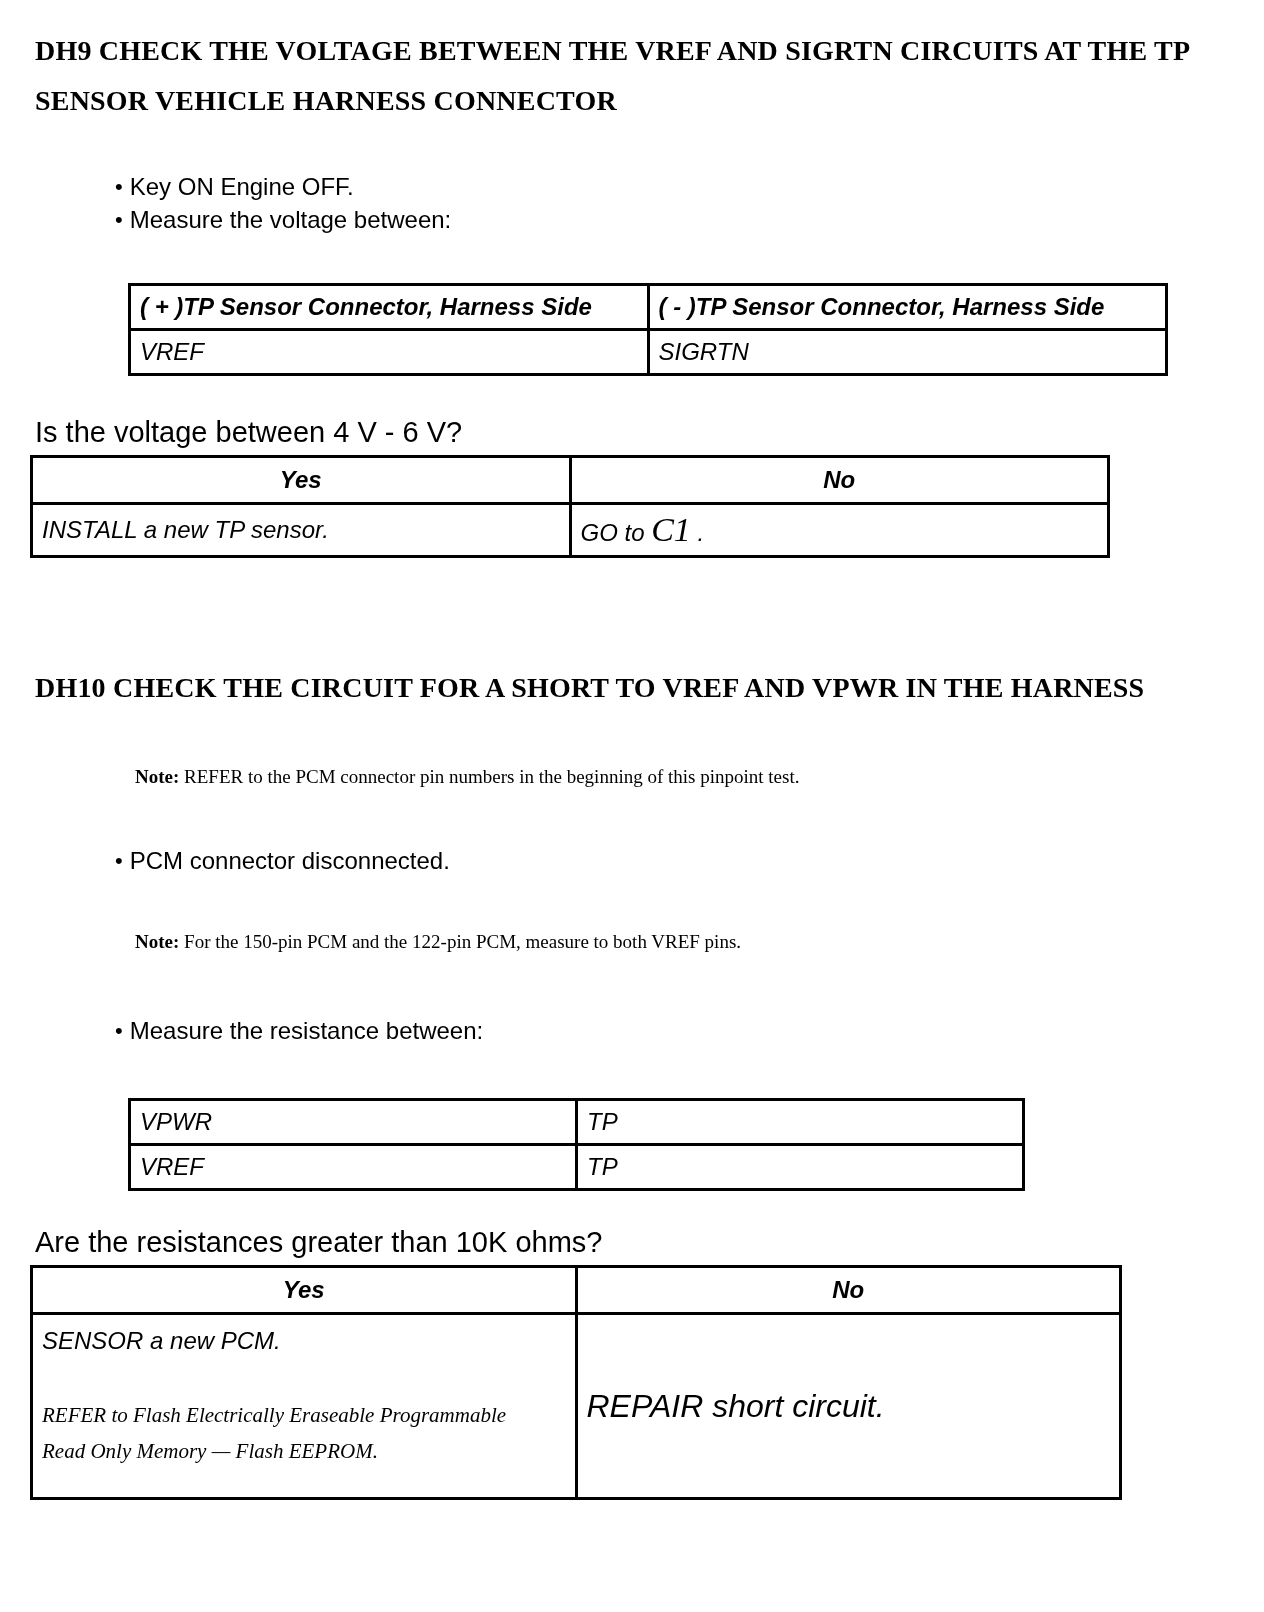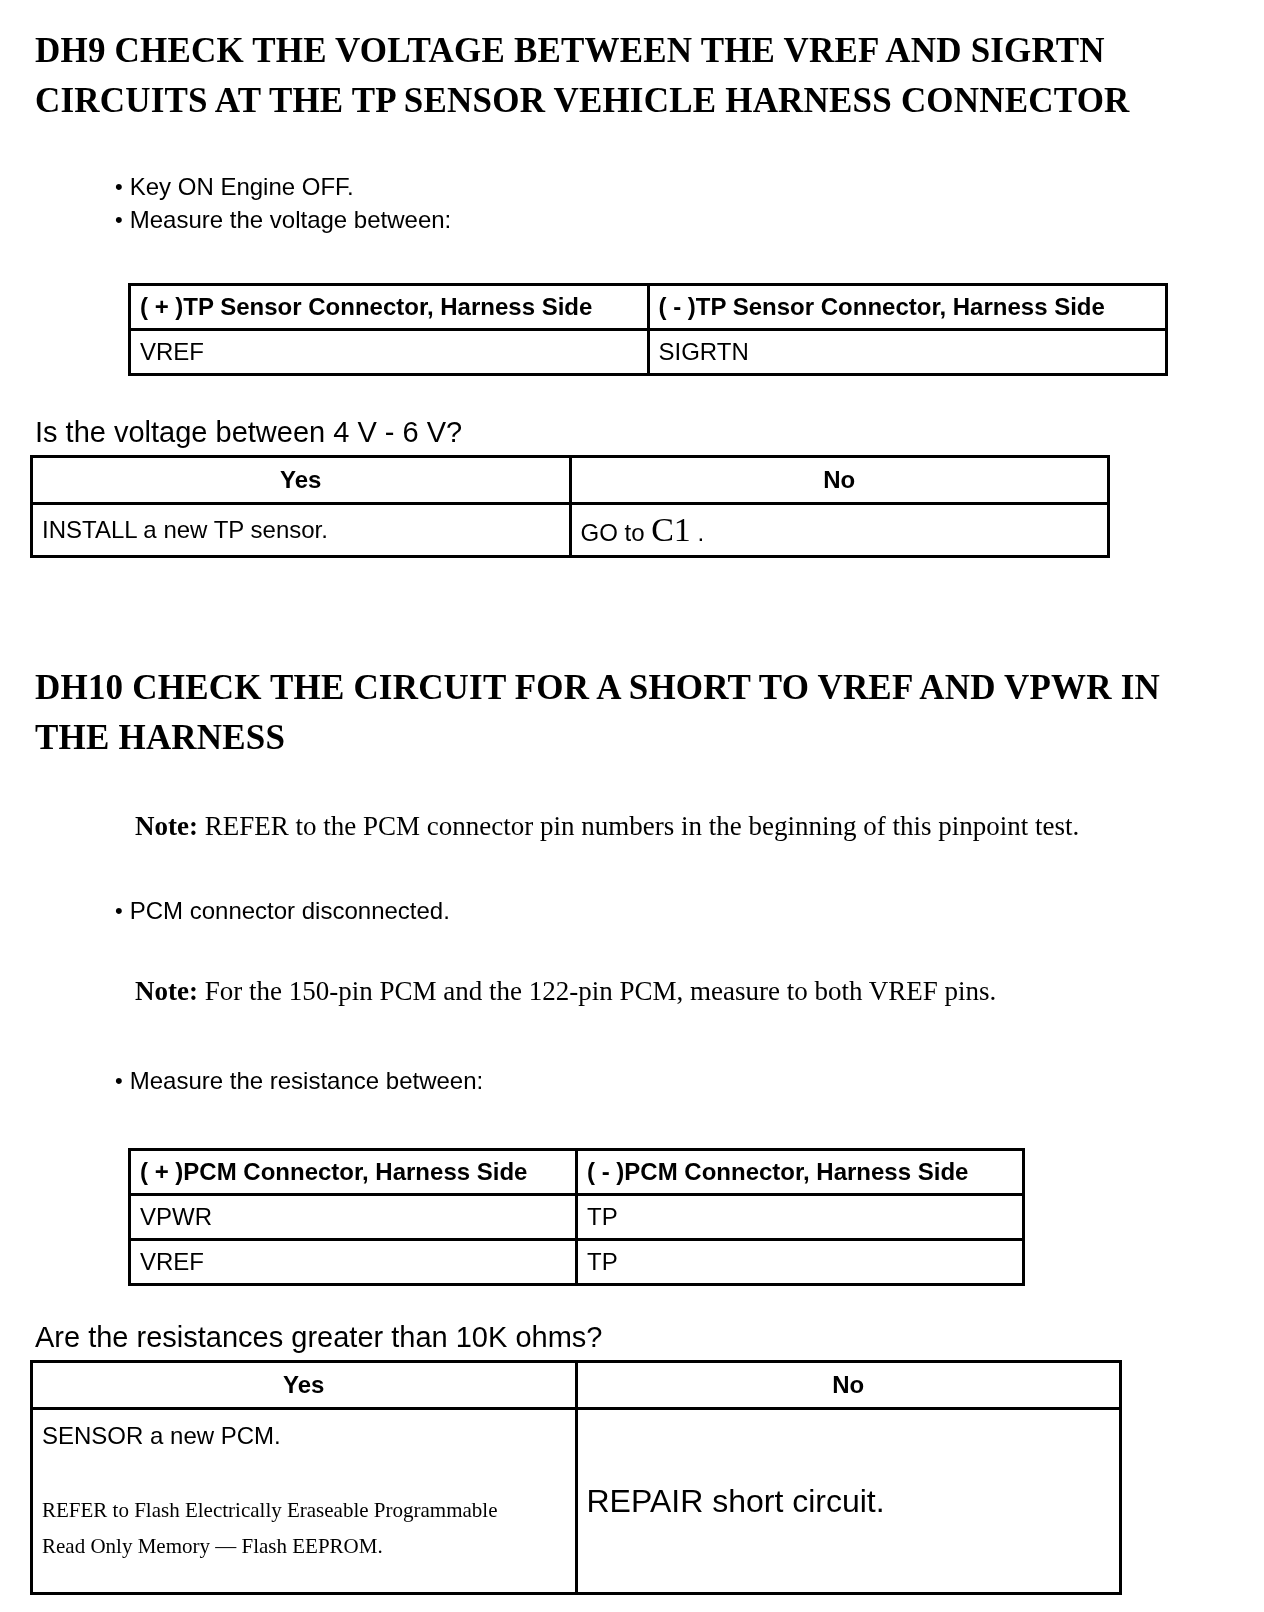--- a/index.html
+++ b/index.html
@@ -15,21 +15,21 @@
   }
   .page {
     padding: 26px 30px 40px 30px;
     box-sizing: border-box;
   }
 
   
   .section-heading {
     font-family: "Liberation Serif", serif;
     font-weight: bold;
-    font-size: 35px;
+    font-size: 28px;
     line-height: 50px;
     margin: 0 5px 45px 5px;
     letter-spacing: 0.2px;
   }
   .section-heading.dh10 {
     margin-top: 105px;
     margin-bottom: 10px;
   }
 
   
@@ -45,36 +45,37 @@
     margin-right: 7px;
     position: relative;
     top: -1px;
   }
   .bullet-single { margin-top: 50px; }
   .bullet-single2 { margin-top: 55px; }
 
   
   .note {
     font-family: "Liberation Serif", serif;
-    font-size: 27px;
+    font-size: 19px;
     line-height: 37px;
     margin: 45px 60px 0 105px;
   }
   .note b { font-weight: bold; }
 
   
   table {
     border-collapse: collapse;
     table-layout: fixed;
   }
   th, td {
     border: 3px solid #000000;
     font-size: 24px;
     padding: 5px 9px;
     overflow: hidden;
+    font-style: italic;
   }
 
   
   .measure-table { margin: 46px 0 0 98px; }
   .measure-table th {
     text-align: left;
     font-weight: bold;
     height: 32px;
   }
   .measure-table td { height: 32px; }
@@ -198,24 +199,20 @@
       <span>Measure the resistance between:</span>
     </div>
   </div>
 
   <table class="measure-table dh10-measure">
     <colgroup>
         <col>
         <col>
       </colgroup>
     <tbody>
-        <tr>
-      <th>( + )PCM Connector, Harness Side</th>
-      <th>( - )PCM Connector, Harness Side</th>
-    </tr>
     <tr>
       <td>VPWR</td>
       <td>TP</td>
     </tr>
     <tr>
       <td>VREF</td>
       <td>TP</td>
     </tr>
   </tbody>
     </table>

